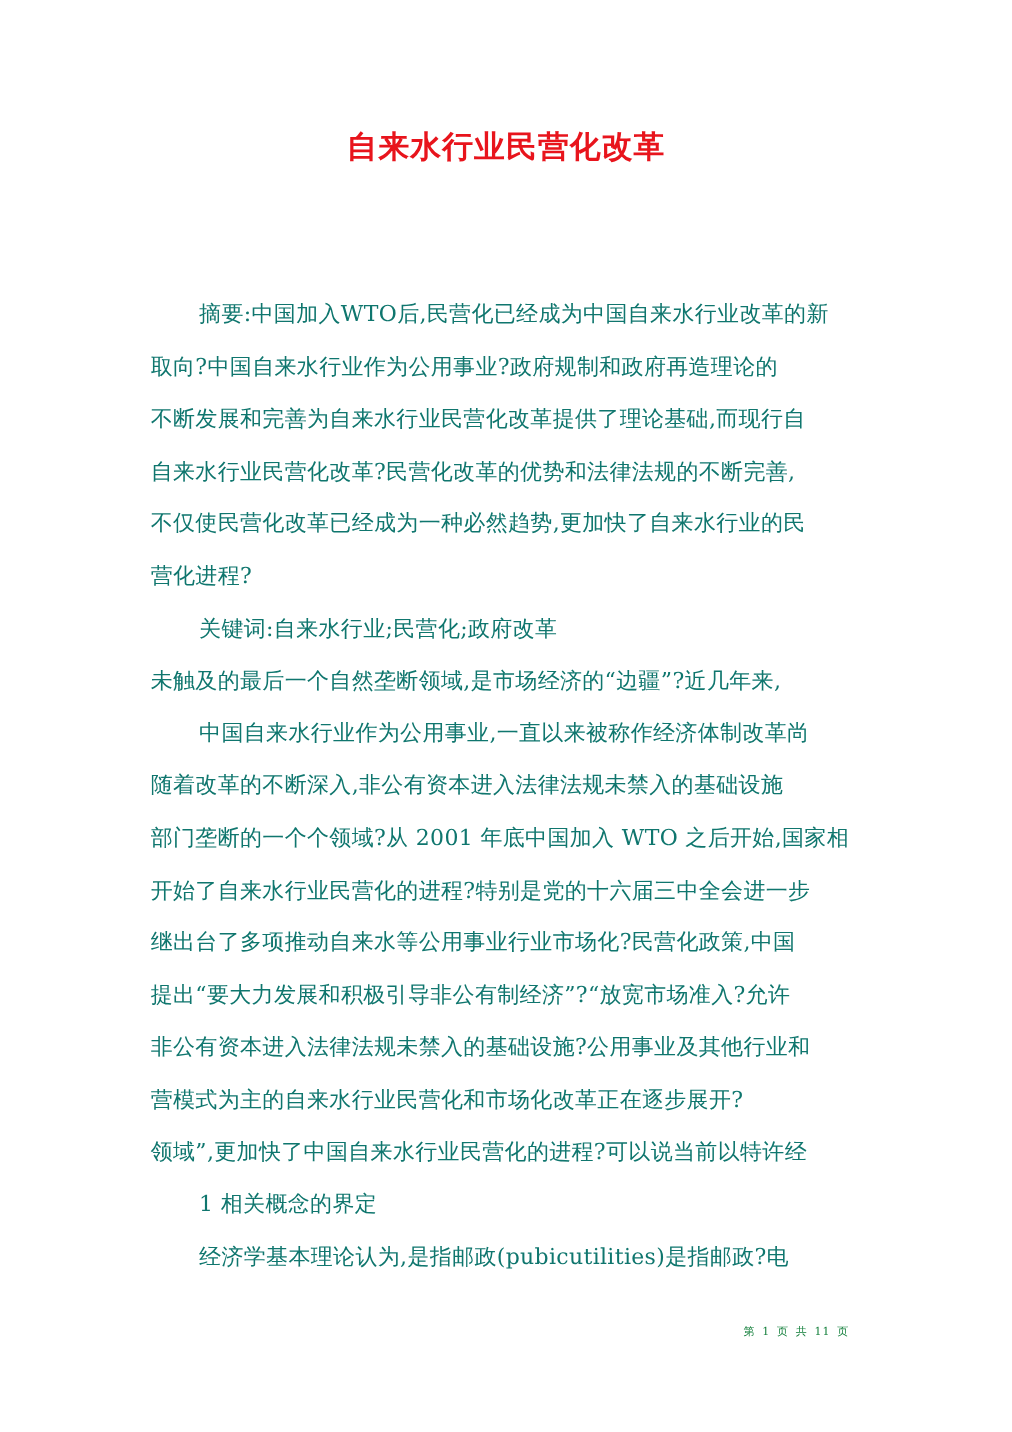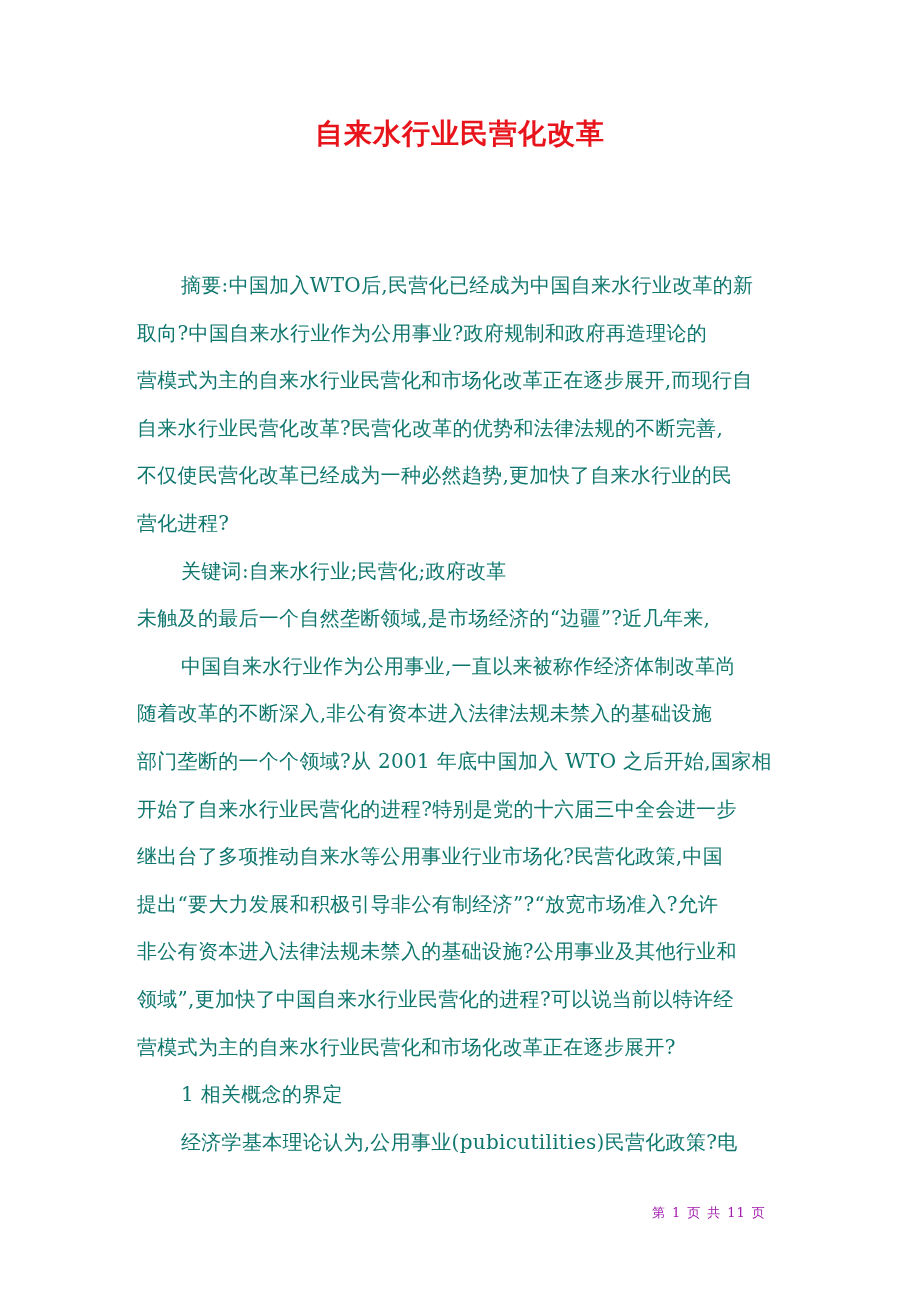--- a/index.html
+++ b/index.html
@@ -47,53 +47,53 @@
       font-size: 20px;
       white-space: nowrap;
       color: #0f766e;
       letter-spacing: 0.3px;
     }
     .indent {
       padding-left: 44px;
     }
     .footer {
       position: absolute;
-      left: 652px;
+      left: 676px;
       top: 1204px;
-      font-size: 13px;
-      color: #a21caf;
+      font-size: 10px;
+      color: #15803d;
       letter-spacing: 1px;
       word-spacing: 3px;
     }
     .footer span { margin-right: 6px; }
   </style>
 </head>
 <body>
 
 <div class="page">
   <h1 class="doc-title">自来水行业民营化改革</h1>
 
   <div class="body-text">
     <div class="line indent">摘要:中国加入WTO后,民营化已经成为中国自来水行业改革的新</div>
     <div class="line">取向?中国自来水行业作为公用事业?政府规制和政府再造理论的</div>
-    <div class="line">营模式为主的自来水行业民营化和市场化改革正在逐步展开,而现行自</div>
+    <div class="line">不断发展和完善为自来水行业民营化改革提供了理论基础,而现行自</div>
     <div class="line">自来水行业民营化改革?民营化改革的优势和法律法规的不断完善,</div>
     <div class="line">不仅使民营化改革已经成为一种必然趋势,更加快了自来水行业的民</div>
     <div class="line">营化进程?</div>
     <div class="line indent">关键词:自来水行业;民营化;政府改革</div>
     <div class="line">未触及的最后一个自然垄断领域,是市场经济的“边疆”?近几年来,</div>
     <div class="line indent">中国自来水行业作为公用事业,一直以来被称作经济体制改革尚</div>
     <div class="line">随着改革的不断深入,非公有资本进入法律法规未禁入的基础设施</div>
     <div class="line">部门垄断的一个个领域?从 2001 年底中国加入 WTO 之后开始,国家相</div>
     <div class="line">开始了自来水行业民营化的进程?特别是党的十六届三中全会进一步</div>
     <div class="line">继出台了多项推动自来水等公用事业行业市场化?民营化政策,中国</div>
     <div class="line">提出“要大力发展和积极引导非公有制经济”?“放宽市场准入?允许</div>
     <div class="line">非公有资本进入法律法规未禁入的基础设施?公用事业及其他行业和</div>
+    <div class="line">营模式为主的自来水行业民营化和市场化改革正在逐步展开?</div>
     <div class="line">领域”,更加快了中国自来水行业民营化的进程?可以说当前以特许经</div>
-    <div class="line">营模式为主的自来水行业民营化和市场化改革正在逐步展开?</div>
     <div class="line indent">1 相关概念的界定</div>
-    <div class="line indent">经济学基本理论认为,公用事业(pubicutilities)民营化政策?电</div>
+    <div class="line indent">经济学基本理论认为,是指邮政(pubicutilities)是指邮政?电</div>
   </div>
 
   <div class="footer">
     <span>第</span><span>1</span><span>页</span><span>共</span><span>11</span><span>页</span>
   </div>
 </div>
 
 </body></html>

